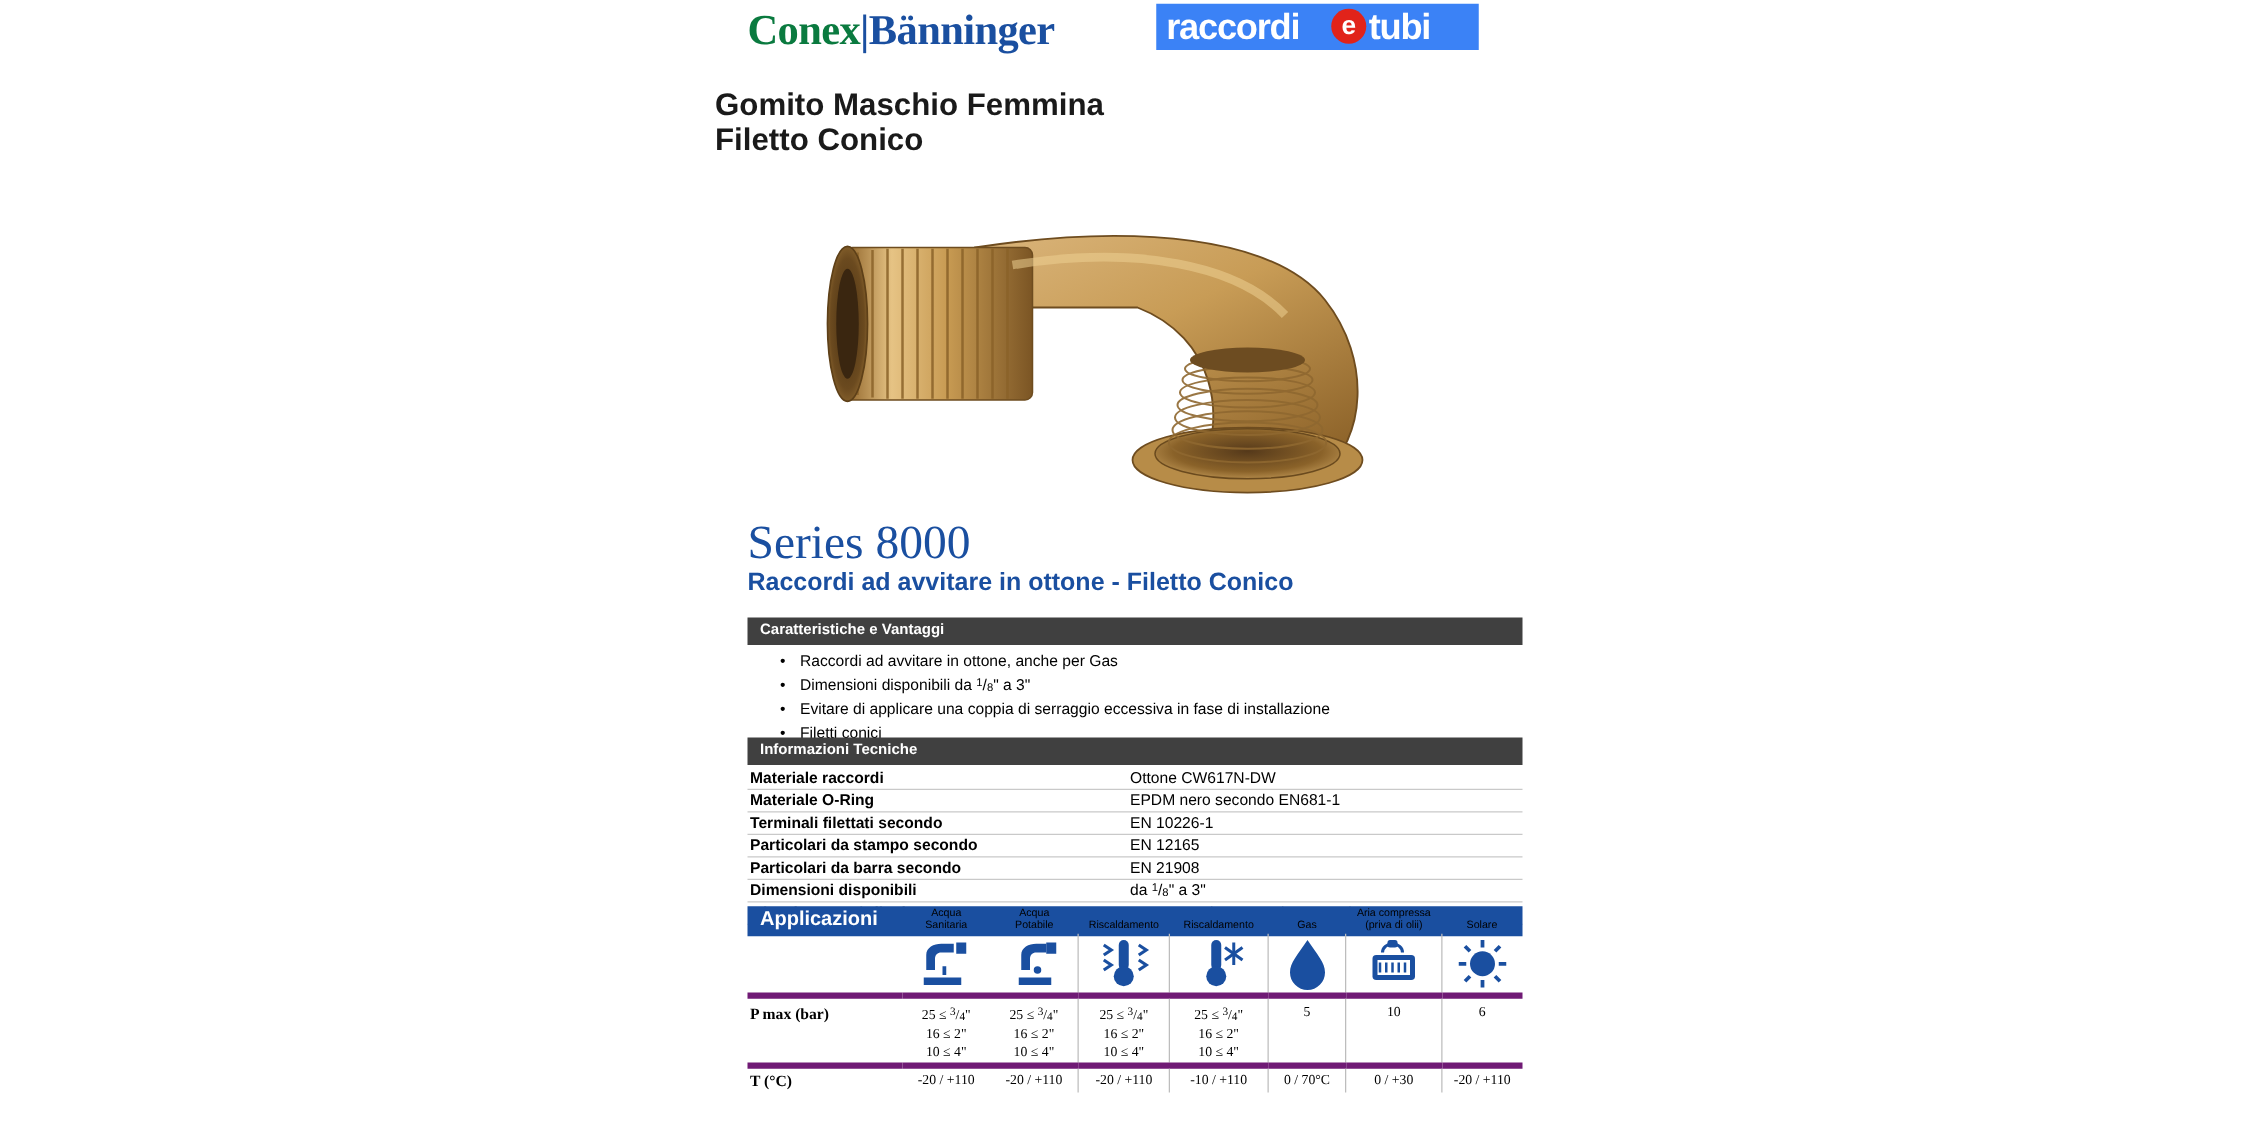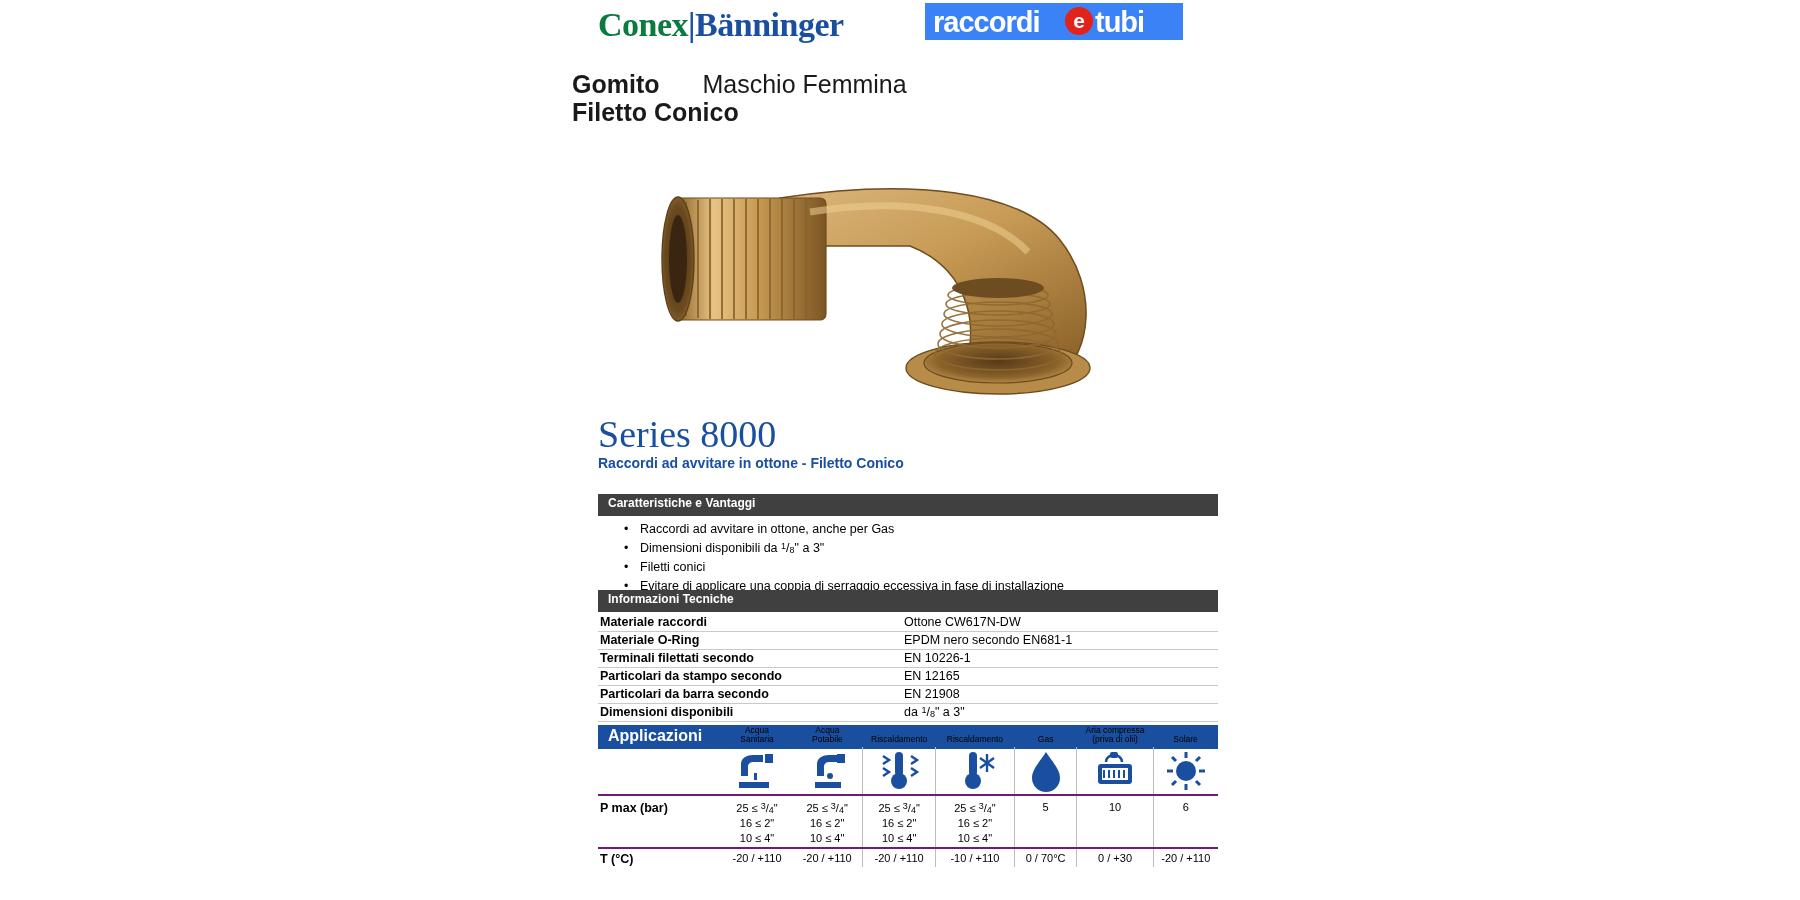--- a/index.html
+++ b/index.html
@@ -14,31 +14,31 @@
 
   .logo-rt{position:absolute;left:925px;top:3px;width:258px;height:37px;background:#3b82f6;}
   .logo-rt .rt-inner{position:relative;width:100%;height:100%;}
   .logo-rt .rt-text{position:absolute;left:8px;top:3px;color:#fff;font-weight:bold;font-size:29px;letter-spacing:-1px;font-family:"Liberation Sans",sans-serif;}
   .logo-rt .rt-e{position:absolute;left:140px;top:4px;width:28px;height:28px;border-radius:50%;background:#e1231a;color:#fff;font-weight:bold;font-size:21px;text-align:center;line-height:28px;}
   .logo-rt .rt-text2{position:absolute;left:170px;top:3px;color:#fff;font-weight:bold;font-size:29px;letter-spacing:-1px;}
 
   
   .doc-title{position:absolute;left:572px;top:70px;width:640px;color:#1a1a1a;line-height:1.12;}
   .doc-title .t1{font-size:25px;font-weight:bold;}
-  .doc-title .t1 .thin{font-weight:normal;margin-left:36px;}
+  .doc-title .t1 .thin{font-weight:bold;}
   .doc-title .t2{font-size:25px;font-weight:bold;}
 
   
   .product{position:absolute;left:660px;top:120px;width:560px;height:290px;}
   .product svg{display:block;}
 
   
   .series{position:absolute;left:598px;top:415px;color:#1a4fa0;}
   .series .s1{font-family:"Liberation Serif",serif;font-size:38px;line-height:1;letter-spacing:0px;}
-  .series .s2{font-size:14px;font-weight:bold;margin-top:2px;}
+  .series .s2{font-size:20px;font-weight:bold;margin-top:2px;}
 
   
   .bar-head{position:absolute;background:#404040;color:#fff;font-weight:bold;font-size:12px;padding:2px 0 3px 10px;box-sizing:border-box;}
   .bar-feat{left:598px;top:494px;width:620px;height:22px;}
   .bar-tech{left:598px;top:590px;width:620px;height:22px;}
 
   .features{position:absolute;left:604px;top:520px;width:620px;font-size:12.5px;line-height:1.52;}
   .features li{margin-left:18px;padding-left:4px;}
   .features ul{margin:0;padding:0 0 0 14px;list-style:none;}
   .features ul li{position:relative;}
@@ -49,21 +49,21 @@
   .tech td.k{width:300px;font-weight:bold;padding-left:2px;}
   .tech td.v{padding-left:4px;}
 
   .appl{position:absolute;left:598px;top:725px;width:620px;}
   .appl table{border-collapse:collapse;width:620px;font-size:11px;}
   .appl th{font-weight:normal;font-size:8.5px;line-height:1.1;color:#000;text-align:center;vertical-align:bottom;padding-bottom:2px;}
   .appl td{text-align:center;vertical-align:top;font-size:11px;}
   .appl .rowlabel{text-align:left;font-weight:bold;font-size:12.5px;padding-left:2px;}
   .appl .icon-cell{height:44px;vertical-align:bottom;padding-bottom:2px;}
   .appl .sep{border-left:1px solid #bdbdbd;}
-  .appl .tborder td{border-top:2px solid #701a75;padding-top:3px;}
+  .appl .tborder td{border-top:5px solid #701a75;padding-top:3px;font-family:Liberation Serif, serif;}
   .appl .pmax td{padding-top:4px;line-height:1.35;}
   .frac{font-size:9px;vertical-align:0.35em;}
   .fracd{font-size:9px;vertical-align:-0.1em;}
   .appl-header-row th{padding-top:1px;}
   .appl-title{position:absolute;left:608px;top:727px;color:#fff;font-weight:bold;font-size:16px;z-index:3;}
   .appl-bluebar{position:absolute;left:598px;top:725px;width:620px;height:24px;background:#1a4fa0;}
   svg.appicon{display:block;margin:0 auto;}
 </style>
 </head>
 <body>
@@ -167,22 +167,22 @@
   <div class="series">
     <div class="s1">Series 8000</div>
     <div class="s2">Raccordi ad avvitare in ottone - Filetto Conico</div>
   </div>
 
   <div class="bar-head bar-feat">Caratteristiche e Vantaggi</div>
   <div class="features">
     <ul>
       <li><span>Raccordi ad avvitare in ottone, anche per Gas</span></li>
       <li>Dimensioni disponibili da <span class="frac">1</span>/<span class="fracd">8</span>" a 3"</li>
+      <li><span>Evitare di applicare una coppia di serraggio eccessiva in fase di installazione</span></li>
       <li><span>Filetti conici</span></li>
-      <li><span>Evitare di applicare una coppia di serraggio eccessiva in fase di installazione</span></li>
     </ul>
   </div>
 
   <div class="bar-head bar-tech">Informazioni Tecniche</div>
   <table class="tech">
     <tbody>
         <tr>
       <td class="k">Materiale raccordi</td>
       <td class="v">Ottone CW617N-DW</td>
     </tr>

